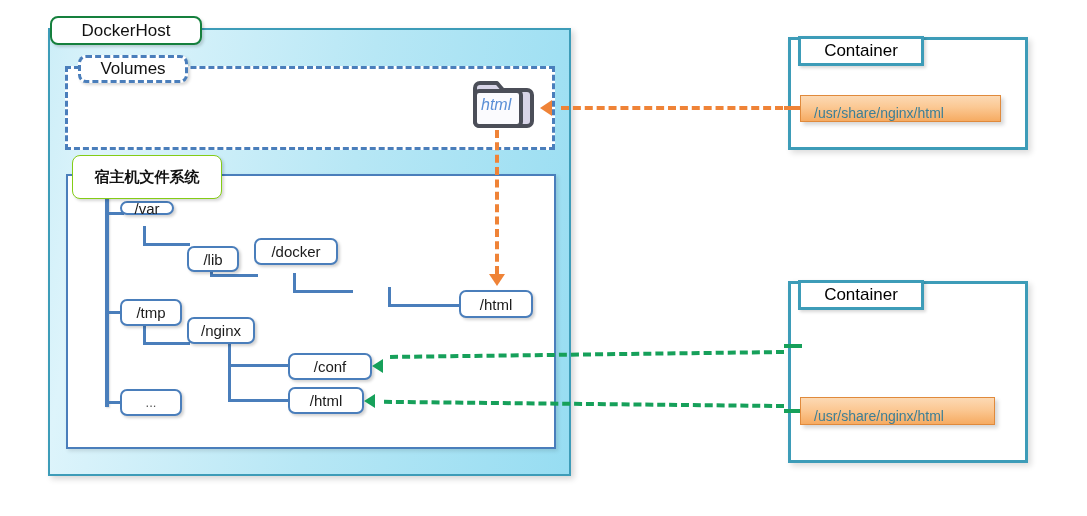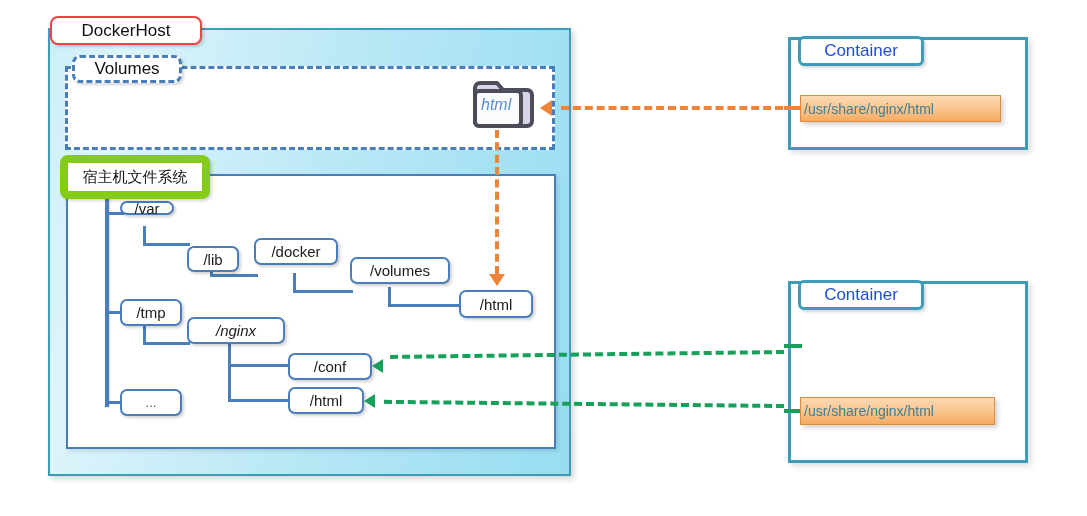--- a/index.html
+++ b/index.html
@@ -57,65 +57,66 @@
     display: flex;
     align-items: center;
     justify-content: center;
     text-align: center;
     z-index: 8;
     box-shadow: 2px 2px 3px rgba(0,0,0,0.16);
   }
   #dockerhost-tab {
     left: 50px; top: 16px;
     width: 152px; height: 29px;
-    border: 2px solid #ef4444;
+    border: 2px solid #15803d;
     border-radius: 8px;
     font-size: 17px;
     color: #111;
   }
 
   
   #volumes-box {
     position: absolute;
     left: 65px; top: 66px;
     width: 490px; height: 84px;
     background: #ffffff;
     border: 3px dashed #4a7ebb;
     z-index: 2;
   }
   #volumes-tab {
-    left: 72px; top: 55px;
+    left: 78px; top: 55px;
     width: 110px; height: 28px;
     border: 3px dashed #4a7ebb;
     border-radius: 8px;
     font-size: 17px;
     color: #111;
     z-index: 9;
   }
 
   
   #hostfs-box {
     position: absolute;
     left: 66px; top: 174px;
     width: 490px; height: 275px;
     background: #ffffff;
     border: 2px solid #4a7ebb;
     z-index: 2;
     box-shadow: 2px 2px 4px rgba(0,0,0,0.12);
   }
   #hostfs-tab {
-    left: 60px; top: 155px;
+    left: 72px; top: 155px;
     width: 150px; height: 44px;
-    border: 8px solid #84cc16;
+    border: 1px solid #84cc16;
     border-radius: 8px;
     font-size: 15px;
     color: #111;
     line-height: 1.25;
     padding: 0 4px;
     z-index: 9;
+    font-weight: bold;
   }
 
   
   #folder-icon {
     position: absolute;
     left: 470px; top: 76px;
     width: 70px; height: 56px;
     z-index: 7;
   }
   #folder-icon svg { display: block; }
@@ -134,44 +135,44 @@
     position: absolute;
     background: #ffffff;
     border: 3px solid #3d9cb8;
     z-index: 3;
     box-shadow: 3px 3px 6px rgba(0,0,0,0.14);
   }
   .container-tab {
     position: absolute;
     background: #ffffff;
     border: 3px solid #3d9cb8;
-    border-radius: 6px;
+    border-radius: 0;
     display: flex;
     align-items: center;
     justify-content: center;
     font-size: 17px;
-    color: #1d4ed8;
+    color: #000000;
     z-index: 10;
     box-shadow: 2px 2px 3px rgba(0,0,0,0.16);
   }
   #container1-panel { left: 788px; top: 37px;  width: 240px; height: 113px; }
   #container1-tab   { left: 798px; top: 36px;  width: 126px; height: 30px; }
   #container2-panel { left: 788px; top: 281px; width: 240px; height: 182px; }
   #container2-tab   { left: 798px; top: 280px; width: 126px; height: 30px; }
 
   
   .path-chip {
     position: absolute;
     background: linear-gradient(180deg, #fcd9b4 0%, #fbc893 45%, #f6ab62 100%);
     border: 1px solid #e08a3c;
     color: #3d7f96;
     font-size: 14px;
     display: flex;
-    align-items: center;
-    padding-left: 3px;
+    align-items: flex-end;
+    padding-left: 13px;
     z-index: 11;
     box-shadow: 3px 3px 4px rgba(0,0,0,0.16);
     white-space: nowrap;
   }
   #chip-c1-html  { left: 800px; top: 95px;  width: 201px; height: 27px; }
   #chip-c2-conf  { left: 800px; top: 332px; width: 165px; height: 28px; }
   #chip-c2-html  { left: 800px; top: 397px; width: 195px; height: 28px; }
 
   
   .dash-h {
@@ -254,30 +255,27 @@
 
   <div class="node" style="left:120px; top:201px; width:54px; height:14px;">
     <span>/var</span>
   </div>
   <div class="node" style="left:187px; top:246px; width:52px; height:26px;">
     <span>/lib</span>
   </div>
   <div class="node" style="left:254px; top:238px; width:84px; height:27px;align-items:center;">
     <span>/docker</span>
   </div>
-  <div class="node" style="left:350px; top:257px; width:100px; height:27px;">
-    <span>/volumes</span>
-  </div>
   <div class="node" style="left:459px; top:290px; width:74px; height:28px;">
     <span>/html</span>
   </div>
   <div class="node" style="left:120px; top:299px; width:62px; height:27px;">
     <span>/tmp</span>
   </div>
-  <div class="node" style="left:187px; top:317px; width:98px; height:27px;font-style:italic;">
+  <div class="node" style="left:187px; top:317px; width:68px; height:27px;">
     <span>/nginx</span>
   </div>
   <div class="node" style="left:288px; top:353px; width:84px; height:27px;align-items:center;">
     <span>/conf</span>
   </div>
   <div class="node" style="left:288px; top:387px; width:76px; height:27px;">
     <span>/html</span>
   </div>
   <div class="node" style="left:120px; top:389px; width:62px; height:27px; color:#555; font-size:13px;">
     <span>...</span>

